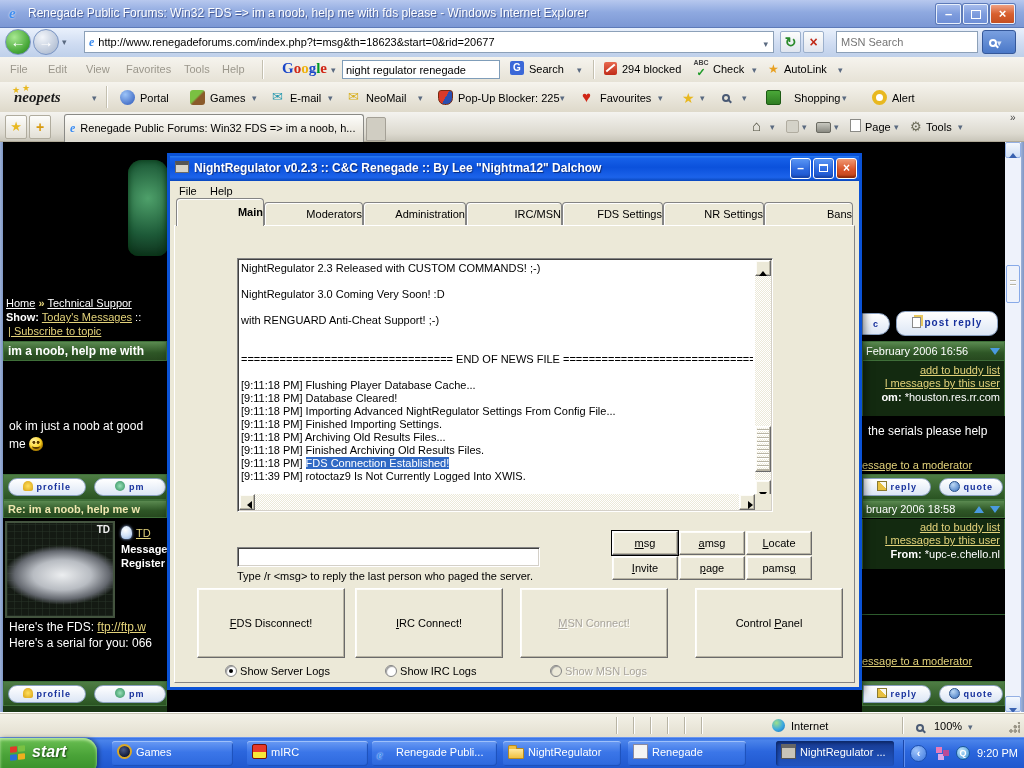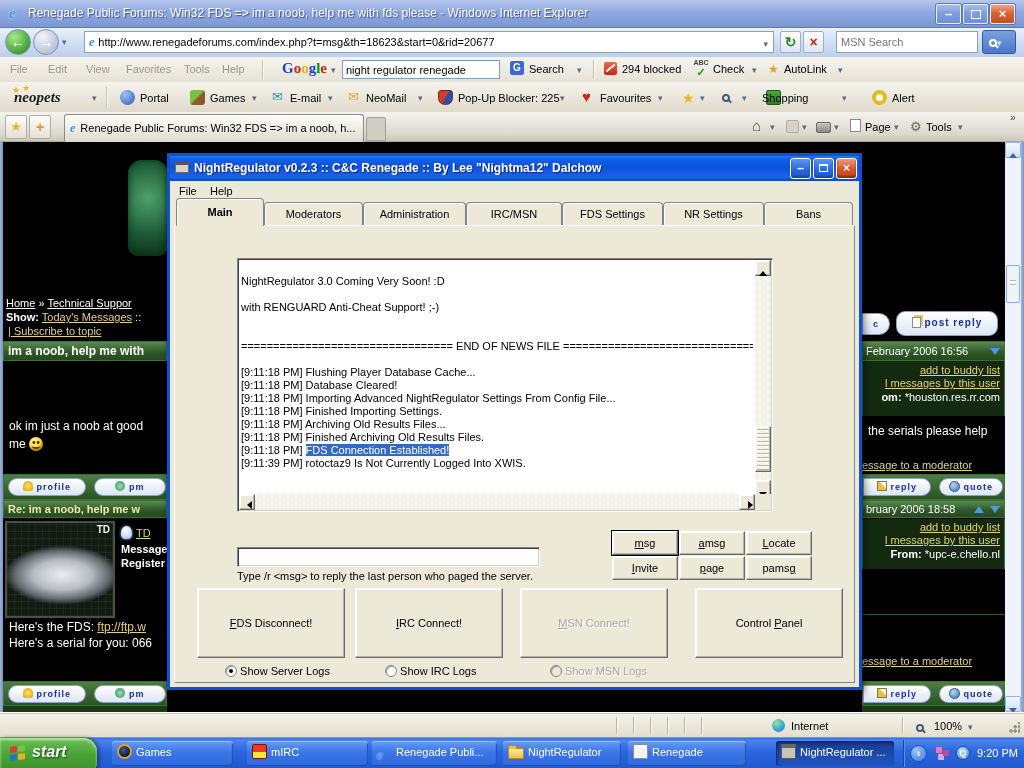--- a/index.html
+++ b/index.html
@@ -106,21 +106,21 @@
 .appico{width:14px;height:12px;background:#d8d4c8;border:1px solid #6a6a6a;border-top:4px solid #555}
 .xbtn{top:2px;width:21px;height:21px;border:1px solid #fff;border-radius:3px;color:#fff;font-weight:bold;font-size:12px;text-align:center;line-height:18px;
  background:linear-gradient(#5a96f4,#2a66dd 60%,#1c55cc);box-shadow:inset 0 -2px 2px #1a46a8;cursor:default}
 .xbtn.cl{background:linear-gradient(#f09a74,#d9542a 55%,#c0431c);box-shadow:inset 0 -2px 2px #8a2a0c}
 .mxbox{display:inline-block;width:9px;height:8px;border:1px solid #fff;border-top:2px solid #fff;margin-top:5px}
 .raised{border:1px solid;border-color:#fff #848484 #848484 #fff}
 .btn3{background:#ece9d8;border:1px solid;border-color:#fff #6a6a6a #6a6a6a #fff;box-shadow:inset -1px -1px 0 #b8b4a4,inset 1px 1px 0 #fdfcf8;font-size:11px;text-align:center;cursor:pointer}
 .btn3.focus{box-shadow:0 0 0 1px #000,inset -1px -1px 0 #b8b4a4,inset 1px 1px 0 #fdfcf8}
 .btn3.dis{color:#a8a49c;text-shadow:1px 1px 0 #fff;cursor:default}
 .inset{background:#fff;border:1px solid;border-color:#848484 #fff #fff #848484;box-shadow:inset 1px 1px 0 #404040,inset -1px -1px 0 #d4d0c8}
-.ctab{top:46px;height:23px;background:#ece9d8;border:1px solid #848484;border-bottom:none;border-radius:4px 4px 0 0;text-align:center;line-height:22px;box-shadow:inset 1px 1px 0 #fff;cursor:pointer}
+.ctab{top:46px;height:23px;background:#ece9d8;border:1px solid #848484;border-bottom:none;border-radius:4px 4px 0 0;text-align:right;line-height:22px;box-shadow:inset 1px 1px 0 #fff;cursor:pointer}
 .ctab.on{top:42px;height:28px;font-weight:bold;z-index:3;line-height:26px}
 .k{text-decoration:underline}
 .ll{min-height:13px;line-height:13px;white-space:nowrap}
 .sel{background:#316ac5;color:#fff}
 .csb{background:repeating-conic-gradient(#fff 0 25%,#ece9d8 0 50%) 0 0/2px 2px}
 .grip{background:repeating-linear-gradient(0deg,#fff 0 1px,#b8b4a4 1px 2px,transparent 2px 4px)}
 .radio{display:inline-block;width:12px;height:12px;border-radius:50%;background:#fff;border:1px solid #848484;box-shadow:inset 1px 1px 1px #9a9a9a;position:relative;vertical-align:-2px}
 .radio.on:after{content:"";position:absolute;left:3px;top:3px;width:4px;height:4px;border-radius:50%;background:#000}
 .radio.dis{background:#ece9d8}
 .distx{color:#a8a49c;text-shadow:1px 1px 0 #fff}
@@ -233,21 +233,21 @@
     <span class="ab" style="left:458px;top:10px">Pop-Up Blocker: 225</span>
     <span class="ab caret" style="left:560px;top:11px">▾</span>
     <span class="ab" style="left:582px;top:6px;color:#d02616;font-size:15px">♥</span>
     <span class="ab" style="left:600px;top:10px">Favourites</span>
     <span class="ab caret" style="left:658px;top:11px">▾</span>
     <span class="ab nstar" style="left:682px;top:8px;font-size:14px">★</span>
     <span class="ab caret" style="left:700px;top:11px">▾</span>
     <span class="ab" style="left:722px;top:9px"><span class="mag dk"></span></span>
     <span class="ab caret" style="left:742px;top:11px">▾</span>
     <span class="ab nico i-gift" style="left:766px;top:8px"></span>
-    <span class="ab" style="left:762px;top:10px">Shopping</span>
+    <span class="ab" style="left:794px;top:10px">Shopping</span>
     <span class="ab caret" style="left:842px;top:11px">▾</span>
     <span class="ab nico i-alert" style="left:872px;top:8px"></span>
     <span class="ab" style="left:892px;top:10px">Alert</span>
   </div>
 
   <div class="ab" id="tabrow">
     <span class="ab tabbtn" style="left:5px"><span class="gstar">★</span></span>
     <span class="ab tabbtn" style="left:29px"><span class="gplus">+</span></span>
     <div class="ab nw" id="ietab">
       <span class="eicon" style="font-size:12px;margin:0 5px">e</span><span>Renegade Public Forums: Win32 FDS =&gt; im a noob, h...</span>
@@ -364,20 +364,21 @@
     <span class="ab ctab" style="left:193px;width:103px">Administration</span>
     <span class="ab ctab" style="left:296px;width:96px">IRC/MSN</span>
     <span class="ab ctab" style="left:392px;width:101px">FDS Settings</span>
     <span class="ab ctab" style="left:493px;width:101px">NR Settings</span>
     <span class="ab ctab" style="left:594px;width:89px">Bans</span>
     <div class="ab raised" style="left:4px;top:69px;width:681px;height:458px;background:#ece9d8;z-index:1"></div>
 
 
     <div class="ab inset" style="left:67px;top:102px;width:536px;height:254px;z-index:2">
       <div class="ab nw" style="left:3px;top:3px;width:512px;height:230px">
+        <div class="ll">NightRegulator 2.3 Released with CUSTOM COMMANDS! ;-)</div>
           <div class="ll"></div>
         <div class="ll">NightRegulator 3.0 Coming Very Soon! :D</div>
           <div class="ll"></div>
         <div class="ll">with RENGUARD Anti-Cheat Support! ;-)</div>
           <div class="ll"></div>
         <div class="ll"></div>
           <div class="ll">================================= END OF NEWS FILE =================================</div>
         <div class="ll"></div>
           <div class="ll">[9:11:18 PM] Flushing Player Database Cache...</div>
         <div class="ll">[9:11:18 PM] Database Cleared!</div>

